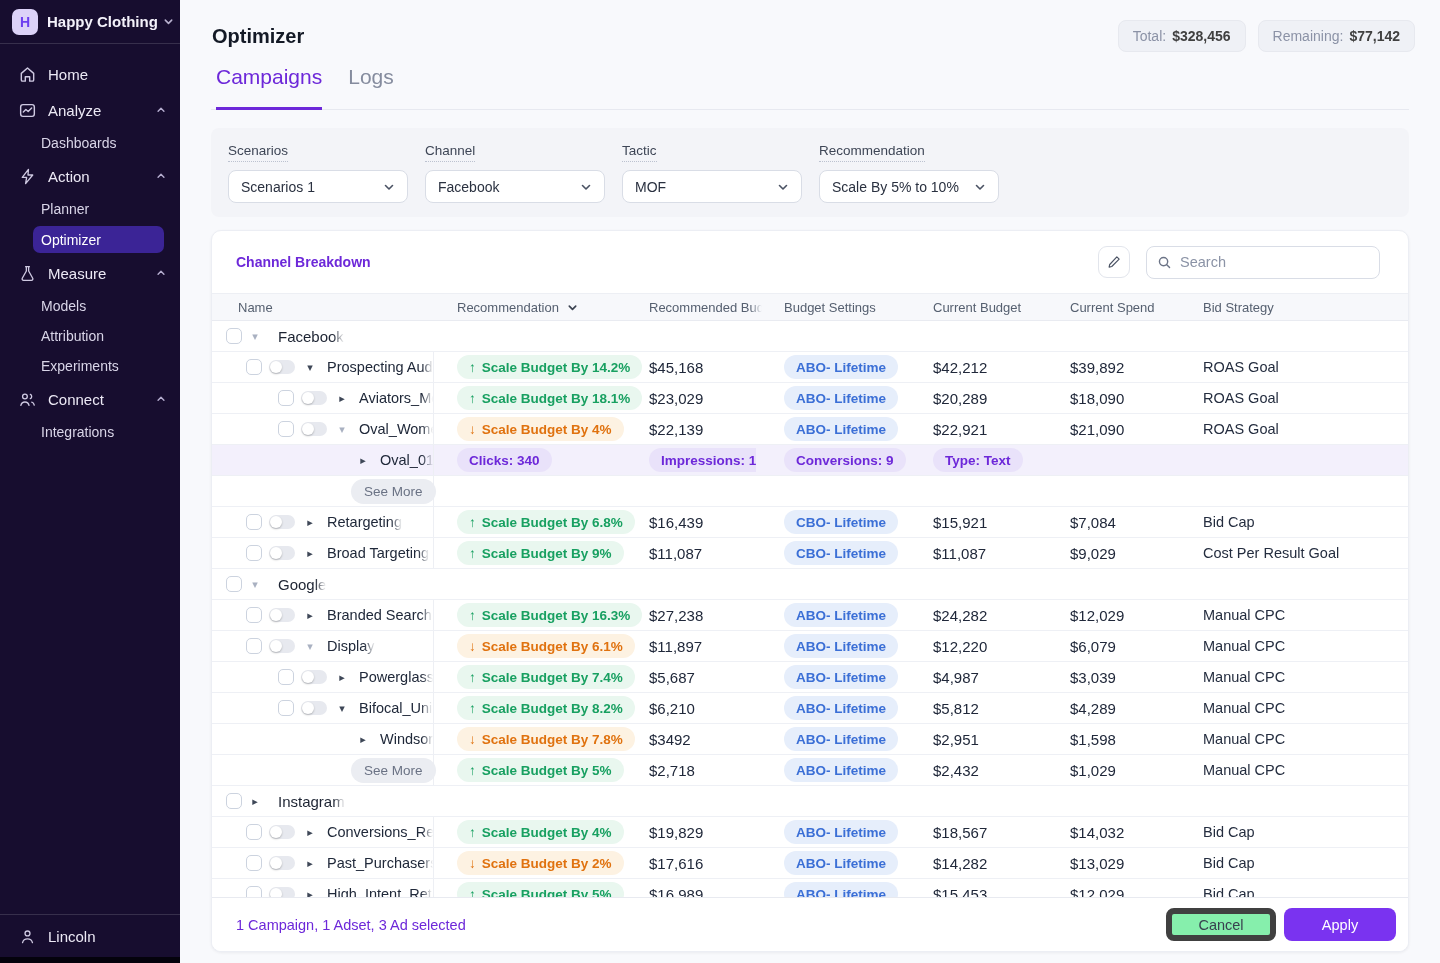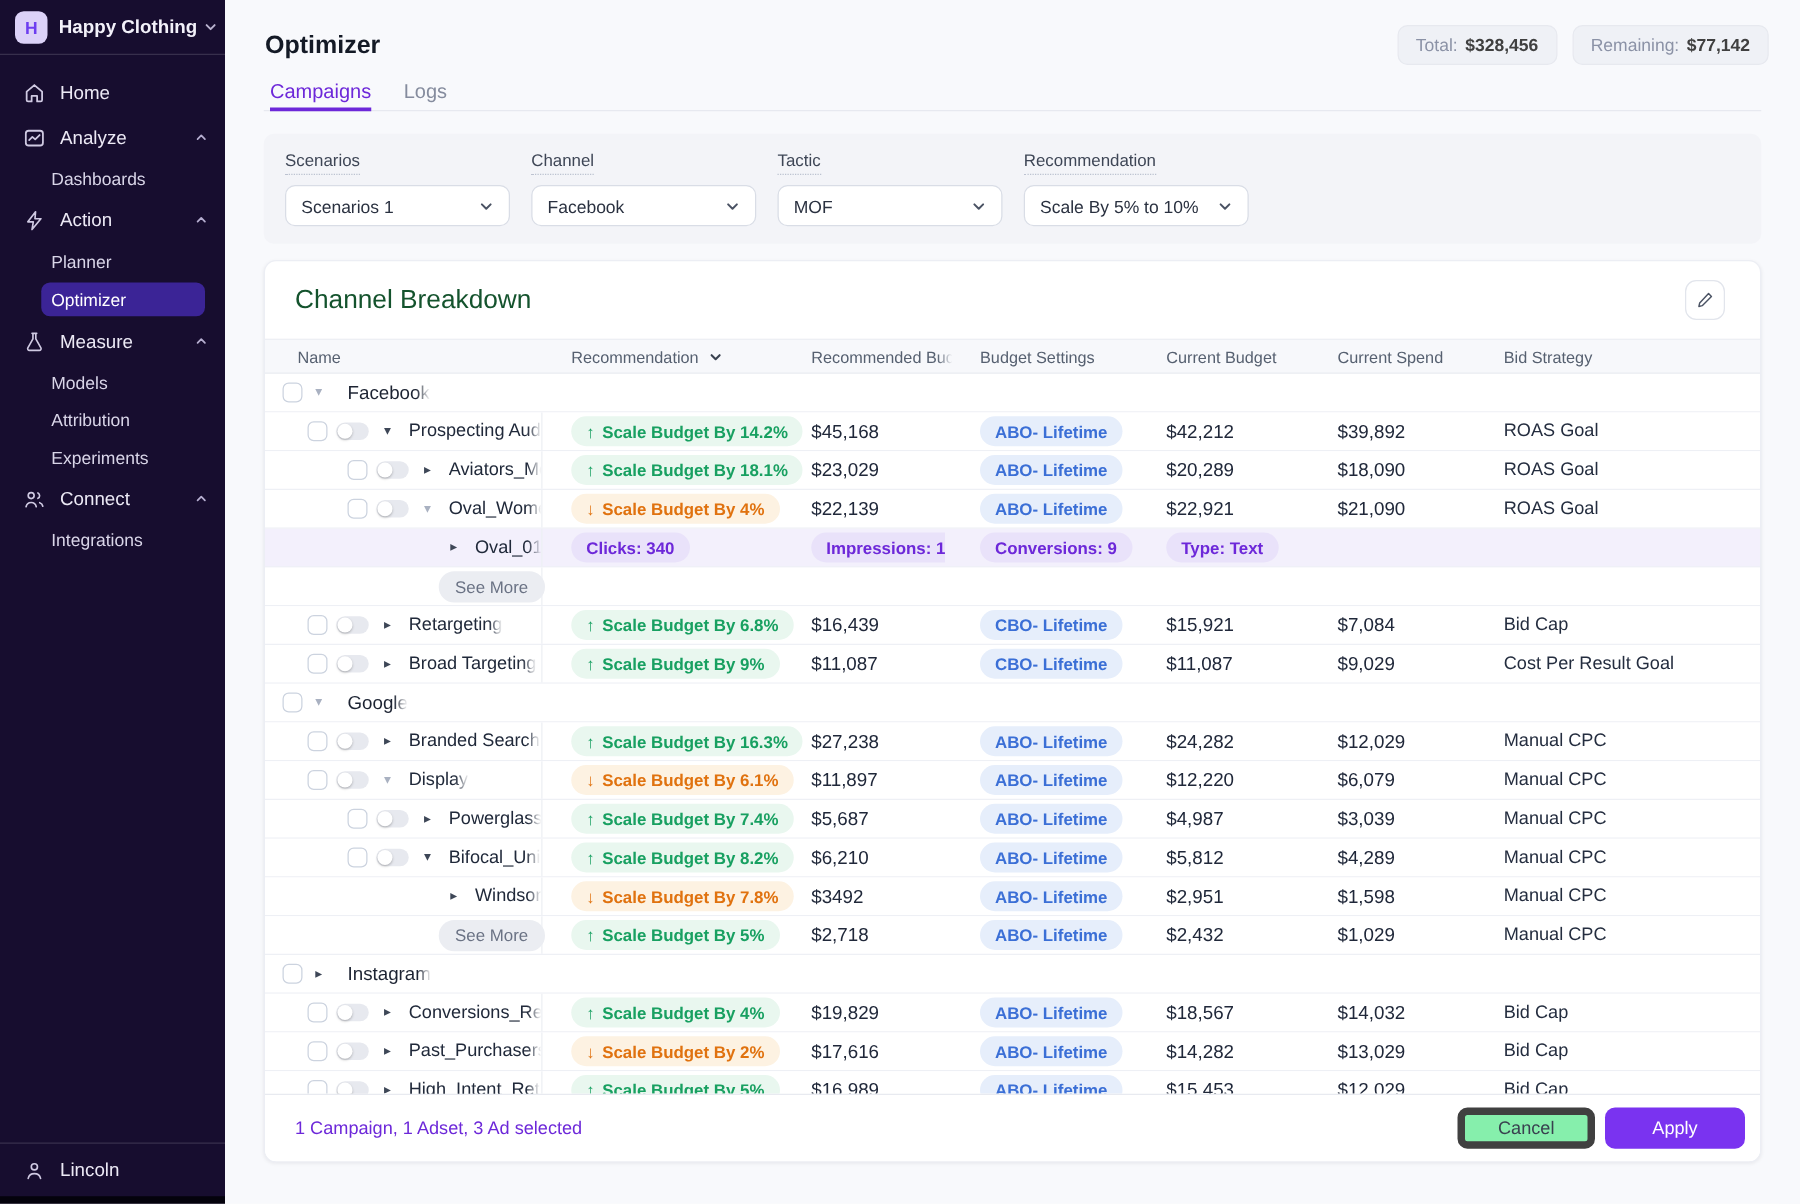--- a/index.html
+++ b/index.html
@@ -27,32 +27,32 @@
 
   
   .main{flex:1;min-width:0;display:flex;flex-direction:column}
   .topbar{display:flex;align-items:center;justify-content:space-between;padding:20px 25px 0 32px}
   .page-title{font-size:20px;font-weight:700;color:#141a26}
   .badges{display:flex;gap:12px}
   .badge{height:32px;background:#eff1f6;border:1px solid #e7e9ef;border-radius:8px;display:flex;align-items:center;padding:0 14px;font-size:14px}
   .badge .bl{color:#8b92a6;margin-right:6px}
   .badge .bv{color:#404040;font-weight:700}
   .tabs{margin:13px 31px 0;border-bottom:1px solid #e7e9f0;display:flex;gap:26px;padding-left:5px}
-  .tab{font-size:16px;font-weight:500;padding-bottom:3px;color:#858c9e;cursor:pointer;border-bottom:3px solid transparent;margin-bottom:-1px}
+  .tab{font-size:21px;font-weight:500;padding-bottom:18px;color:#858c9e;cursor:pointer;border-bottom:3px solid transparent;margin-bottom:-1px}
   .tab.active{color:#6d28d9;border-bottom-color:#6d28d9}
   .filters{margin:18px 31px 0;background:#f3f4f8;border-radius:8px;padding:13px 17px 14px;display:flex;gap:17px}
   .fgroup{width:180px}
   .flabel{font-size:13.5px;color:#3e4656;display:inline-block;border-bottom:1.5px dotted #bcc2d0;padding-bottom:3px}
   .fselect{margin-top:8px;height:33px;background:#fff;border:1px solid #d9dde6;border-radius:8px;display:flex;align-items:center;justify-content:space-between;padding:0 12px;font-size:14px;color:#2a3140;cursor:pointer}
   .fselect .chev{color:#4a5263;display:flex}
 
   
   .card{margin:13px 31px 0;background:#fff;border:1px solid #eceef4;border-radius:10px;box-shadow:0 1px 3px rgba(20,24,40,.06);overflow:hidden;display:flex;flex-direction:column}
   .card-head{height:62px;display:flex;align-items:center;padding:0 28px 0 24px;flex:none}
-  .card-title{font-size:21px;font-weight:400;color:#14532d}
+  .card-title{font-size:14px;font-weight:700;color:#6d28d9}
   .head-actions{margin-left:auto;display:flex;gap:16px;align-items:center}
   .icon-btn{width:32px;height:32px;border:1px solid #e2e5ec;border-radius:9px;background:#fff;color:#4a5263;display:flex;align-items:center;justify-content:center;cursor:pointer}
   .search{width:234px;height:33px;border:1px solid #d9dde6;border-radius:8px;display:flex;align-items:center;padding:0 10px;gap:8px;color:#6b7386;background:#fff}
   .search input{border:0;outline:0;width:100%;font-size:14.5px;font-family:inherit;background:transparent;color:#333}
   ::placeholder{color:#8b93a6}
 
   .thead{height:28px;background:#f7f8fb;border-top:1px solid #edeff4;border-bottom:1px solid #e9ebf1;display:flex;align-items:center;font-size:13px;color:#566070;flex:none}
   .tbody{height:576px;overflow:hidden;flex:none}
   .trow{height:31px;display:flex;align-items:stretch;border-bottom:1px solid #eef0f5;font-size:14.5px;color:#20293a;background:#fff}
   .trow.purple{background:#f3f0fc}
@@ -278,20 +278,29 @@
     <div class="card-head">
       <h2 class="card-title">Channel Breakdown</h2>
       <div class="head-actions">
         <button class="icon-btn">
           <span style="display:flex">
               <svg width="16" height="16" viewBox="0 0 18 18" fill="none">
                 <path d="m12.2 3.2 2.6 2.6-8.3 8.3-3 .7.7-3 8-8.6Z" stroke="currentColor" stroke-width="1.3" stroke-linejoin="round"></path>
               </svg>
             </span>
         </button>
+        <div class="search">
+          <span style="display:flex">
+              <svg width="15" height="15" viewBox="0 0 16 16" fill="none">
+                <circle cx="7" cy="7" r="4.4" stroke="currentColor" stroke-width="1.5"></circle>
+                <path d="m10.4 10.4 3 3" stroke="currentColor" stroke-width="1.5" stroke-linecap="round"></path>
+              </svg>
+            </span>
+          <input placeholder="Search" style="">
+        </div>
       </div>
     </div>
 
     <div class="thead">
       <div class="cell c-name h-name">Name</div>
       <div class="cell c-rec">
         <span>Recommendation</span>
         <span class="sort">
             <svg width="11" height="11" viewBox="0 0 12 12" fill="none">
               <path d="M2.5 4.5 6 8l3.5-3.5" stroke="currentColor" stroke-width="1.8" stroke-linecap="round" stroke-linejoin="round"></path>

